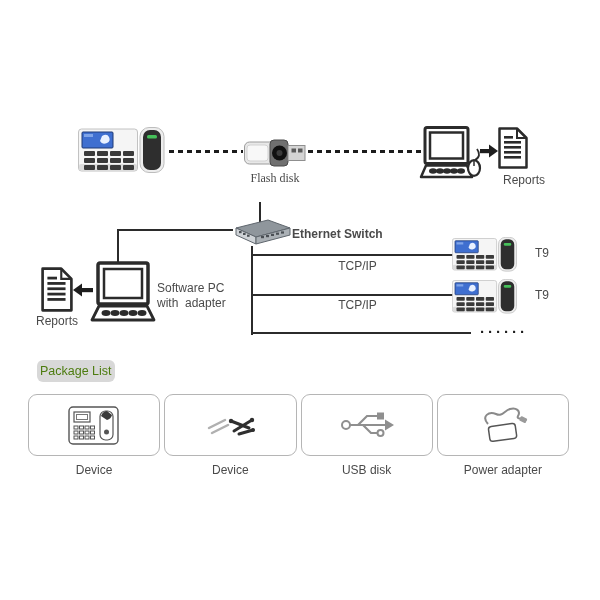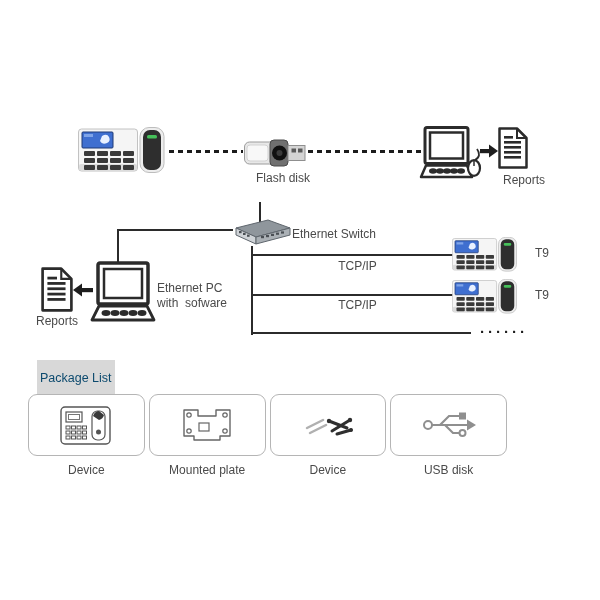--- a/index.html
+++ b/index.html
@@ -5,22 +5,22 @@
   html,body{margin:0;padding:0;background:#fff;}
   .canvas{position:relative;width:600px;height:600px;background:#fff;overflow:hidden;
           font-family:"Liberation Sans", sans-serif;color:#444;}
   .abs{position:absolute;}
   .line{position:absolute;background:#2b2b2b;}
   .dashline{position:absolute;height:3px;
     background:repeating-linear-gradient(to right,#1c1c1c 0 5px,transparent 5px 9px);}
   .lbl{position:absolute;font-size:12px;color:#4a4a4a;white-space:pre;}
   .lbl.center{text-align:center;}
   .dots{position:absolute;font-size:15px;font-weight:bold;letter-spacing:3px;color:#1e1e1e;line-height:15px;}
-  .pkg-title{position:absolute;font-size:12.5px;color:#0c4a6e;background:#d8d8d8;padding:11px 3px;}
-  .pkg-row{position:absolute;left:28px;top:394px;width:479px;display:flex;gap:4px;}
+  .pkg-title{position:absolute;font-size:12.5px;color:#4d7c0f;background:#d8d8d8;padding:4px 3px;border-radius:6px;}
+  .pkg-row{position:absolute;left:28px;top:394px;width:541px;display:flex;gap:4px;}
   .pkg-item{flex:1;display:flex;flex-direction:column;align-items:center;}
   .pkg-box{width:100%;height:62px;box-sizing:border-box;border:1.4px solid #b5b5b5;
            border-radius:9px;background:#fff;display:flex;align-items:center;justify-content:center;}
   .pkg-label{margin-top:7px;font-size:12px;color:#4a4a4a;text-align:center;}
   svg{display:block;}
 </style>
 </head>
 <body>
 
 <div class="canvas">
@@ -60,21 +60,21 @@
       <rect x="0.5" y="3" width="40" height="22" rx="5" fill="#e8e8e8" stroke="#9c9c9c"></rect>
       <rect x="3" y="6" width="21" height="16" rx="3" fill="#f8f8f8" stroke="#d2d2d2"></rect>
       <rect x="26" y="1" width="18" height="26" rx="4" fill="#707070" stroke="#4a4a4a"></rect>
       <circle cx="35.5" cy="14" r="7.5" fill="#101010"></circle>
       <circle cx="35.5" cy="14" r="3" fill="#3a3a3a"></circle>
       <rect x="44" y="6.5" width="17" height="15" fill="#d4d4d4" stroke="#8f8f8f"></rect>
       <rect x="47.5" y="9.5" width="4.5" height="4" fill="#5a5a5a"></rect>
       <rect x="54" y="9.5" width="4.5" height="4" fill="#5a5a5a"></rect>
     </svg>
   </div>
-  <div class="lbl center" style="left:252px;top:171px;width:62px;">Flash disk</div>
+  <div class="lbl center" style="left:244px;top:171px;width:62px;font-family:Liberation Serif, serif;">Flash disk</div>
 
   <div class="abs" style="left:419px;top:126px;">
     <svg viewBox="0 0 56 54" width="56" height="54">
       <rect x="6" y="1.5" width="43" height="36" rx="2" fill="#fff" stroke="#2b2b2b" stroke-width="3"></rect>
       <rect x="11" y="6.5" width="33" height="26" fill="#fff" stroke="#2b2b2b" stroke-width="2.5"></rect>
       <path d="M7,39.5 h41 l5,11.5 h-51 z" fill="#fff" stroke="#2b2b2b" stroke-width="2.5" stroke-linejoin="round"></path>
       <g fill="#2b2b2b">
         <ellipse cx="14" cy="45" rx="4" ry="2.7"></ellipse>
           <ellipse cx="21" cy="45" rx="4" ry="2.7"></ellipse>
         <ellipse cx="28" cy="45" rx="4" ry="2.7"></ellipse>
@@ -125,21 +125,21 @@
           <rect x="15" y="30.8" width="2.6" height="2.2"></rect>
           <rect x="19" y="32.6" width="2.6" height="2.2"></rect>
         <rect x="33" y="34" width="3" height="2.2"></rect>
           <rect x="38" y="33" width="3" height="2.2"></rect>
           <rect x="43" y="31.8" width="3" height="2.2"></rect>
           <rect x="48" y="30.6" width="3" height="2.2"></rect>
           <rect x="53" y="29.4" width="3" height="2.2"></rect>
       </g>
     </svg>
   </div>
-  <div class="lbl" style="left:292px;top:227px;">Ethernet Switch</div>
+  <div class="lbl" style="left:292px;top:227px;font-weight:bold;">Ethernet Switch</div>
 
   <div class="line" style="left:117px;top:229px;width:116px;height:2.2px;"></div>
   <div class="line" style="left:117px;top:229px;width:2.2px;height:37px;"></div>
 
   <div class="abs" style="left:88px;top:261px;">
     <svg viewBox="0 0 68 64" width="68" height="64">
       <rect x="10" y="2" width="50" height="41" rx="2" fill="#fff" stroke="#2b2b2b" stroke-width="3.5"></rect>
       <rect x="16" y="8" width="38" height="29" fill="#fff" stroke="#2b2b2b" stroke-width="2.5"></rect>
       <path d="M11,45 h48 l7,14 h-62 z" fill="#fff" stroke="#2b2b2b" stroke-width="2.8" stroke-linejoin="round"></path>
       <g fill="#2b2b2b">
@@ -168,22 +168,22 @@
         <rect x="6" y="14" width="17" height="2.6"></rect>
         <rect x="6" y="19" width="17" height="2.6"></rect>
         <rect x="6" y="24" width="17" height="2.6"></rect>
         <rect x="6" y="29" width="17" height="2.6"></rect>
       </g>
     </svg>
   </div>
   <div class="lbl center" style="left:29px;top:314px;width:56px;">Reports</div>
 
   <div class="abs" style="left:157px;top:281px;line-height:15px;">
-    <div class="lbl" style="position:static;">Ethernet PC</div>
-    <div class="lbl" style="position:static;">with  sofware</div>
+    <div class="lbl" style="position:static;">Software PC</div>
+    <div class="lbl" style="position:static;">with  adapter</div>
   </div>
 
   <div class="line" style="left:250.5px;top:246px;width:2.2px;height:89px;"></div>
   <div class="line" style="left:250.5px;top:254px;width:206px;height:2.2px;"></div>
   <div class="line" style="left:250.5px;top:294px;width:204px;height:2.2px;"></div>
   <div class="line" style="left:250.5px;top:332px;width:220px;height:2.2px;"></div>
 
   <div class="lbl center" style="left:300px;top:259px;width:115px;">TCP/IP</div>
   <div class="lbl center" style="left:300px;top:298px;width:115px;">TCP/IP</div>
 
@@ -272,37 +272,20 @@
             </g>
             <rect x="33" y="8" width="13" height="29" rx="5.5" fill="none" stroke="#555" stroke-width="1.2"></rect>
             <path d="M34,13 q2,-5 6,-5 l5,4 q-1,4 -5,5 z" fill="#3a3a3a"></path>
             <circle cx="39.5" cy="29" r="2.5" fill="#555"></circle>
           </svg>
         </span>
       </div>
       <div class="pkg-label">Device</div>
     </div>
 
-    <div class="pkg-item">
-      <div class="pkg-box">
-        <span>
-          <svg viewBox="0 0 60 44" width="60" height="44">
-            <path d="M7,7 H21 V13 H39 V7 H53 V33 H43 V37 H17 V33 H7 Z" fill="none" stroke="#666" stroke-width="1.4" stroke-linejoin="round"></path>
-            <g fill="none" stroke="#666" stroke-width="1.2">
-              <circle cx="12" cy="12" r="2.2"></circle>
-                <circle cx="48" cy="12" r="2.2"></circle>
-              <circle cx="12" cy="28" r="2.2"></circle>
-                <circle cx="48" cy="28" r="2.2"></circle>
-              <rect x="22" y="20" width="10" height="8"></rect>
-            </g>
-          </svg>
-        </span>
-      </div>
-      <div class="pkg-label">Mounted plate</div>
-    </div>
 
     <div class="pkg-item">
       <div class="pkg-box">
         <span>
           <svg viewBox="0 0 56 44" width="56" height="44">
             <g stroke="#b0b0b0" stroke-width="2.5" stroke-linecap="round">
               <line x1="7" y1="25" x2="23" y2="17"></line>
               <line x1="10" y1="30" x2="26" y2="22"></line>
             </g>
             <g stroke="#2f2f2f" stroke-width="3" stroke-linecap="round">
@@ -334,16 +317,28 @@
             </g>
             <rect x="40" y="9.5" width="7" height="7" fill="#8f8f8f"></rect>
             <polygon points="48,16.5 57,22 48,27.5" fill="#8f8f8f"></polygon>
           </svg>
         </span>
       </div>
       <div class="pkg-label">USB disk</div>
     </div>
 
 
+    <div class="pkg-item">
+      <div class="pkg-box">
+        <span>
+          <svg viewBox="0 0 60 44" width="60" height="44">
+            <path d="M15,21 c-7,-8 1,-13 8,-10 c6,3 8,-3 14,-5 c6,-2 11,2 8,7 c-2,4 5,1 8,5" fill="none" stroke="#8a8a8a" stroke-width="2"></path>
+            <rect x="47" y="14" width="7" height="5" rx="1" fill="#9a9a9a" transform="rotate(25 50 16)"></rect>
+            <rect x="16" y="22" width="27" height="15" rx="3" fill="#fff" stroke="#555" stroke-width="1.5" transform="rotate(-8 29 29)"></rect>
+          </svg>
+        </span>
+      </div>
+      <div class="pkg-label">Power adapter</div>
+    </div>
 
   </div>
 
 </div>
 
 </body></html>

